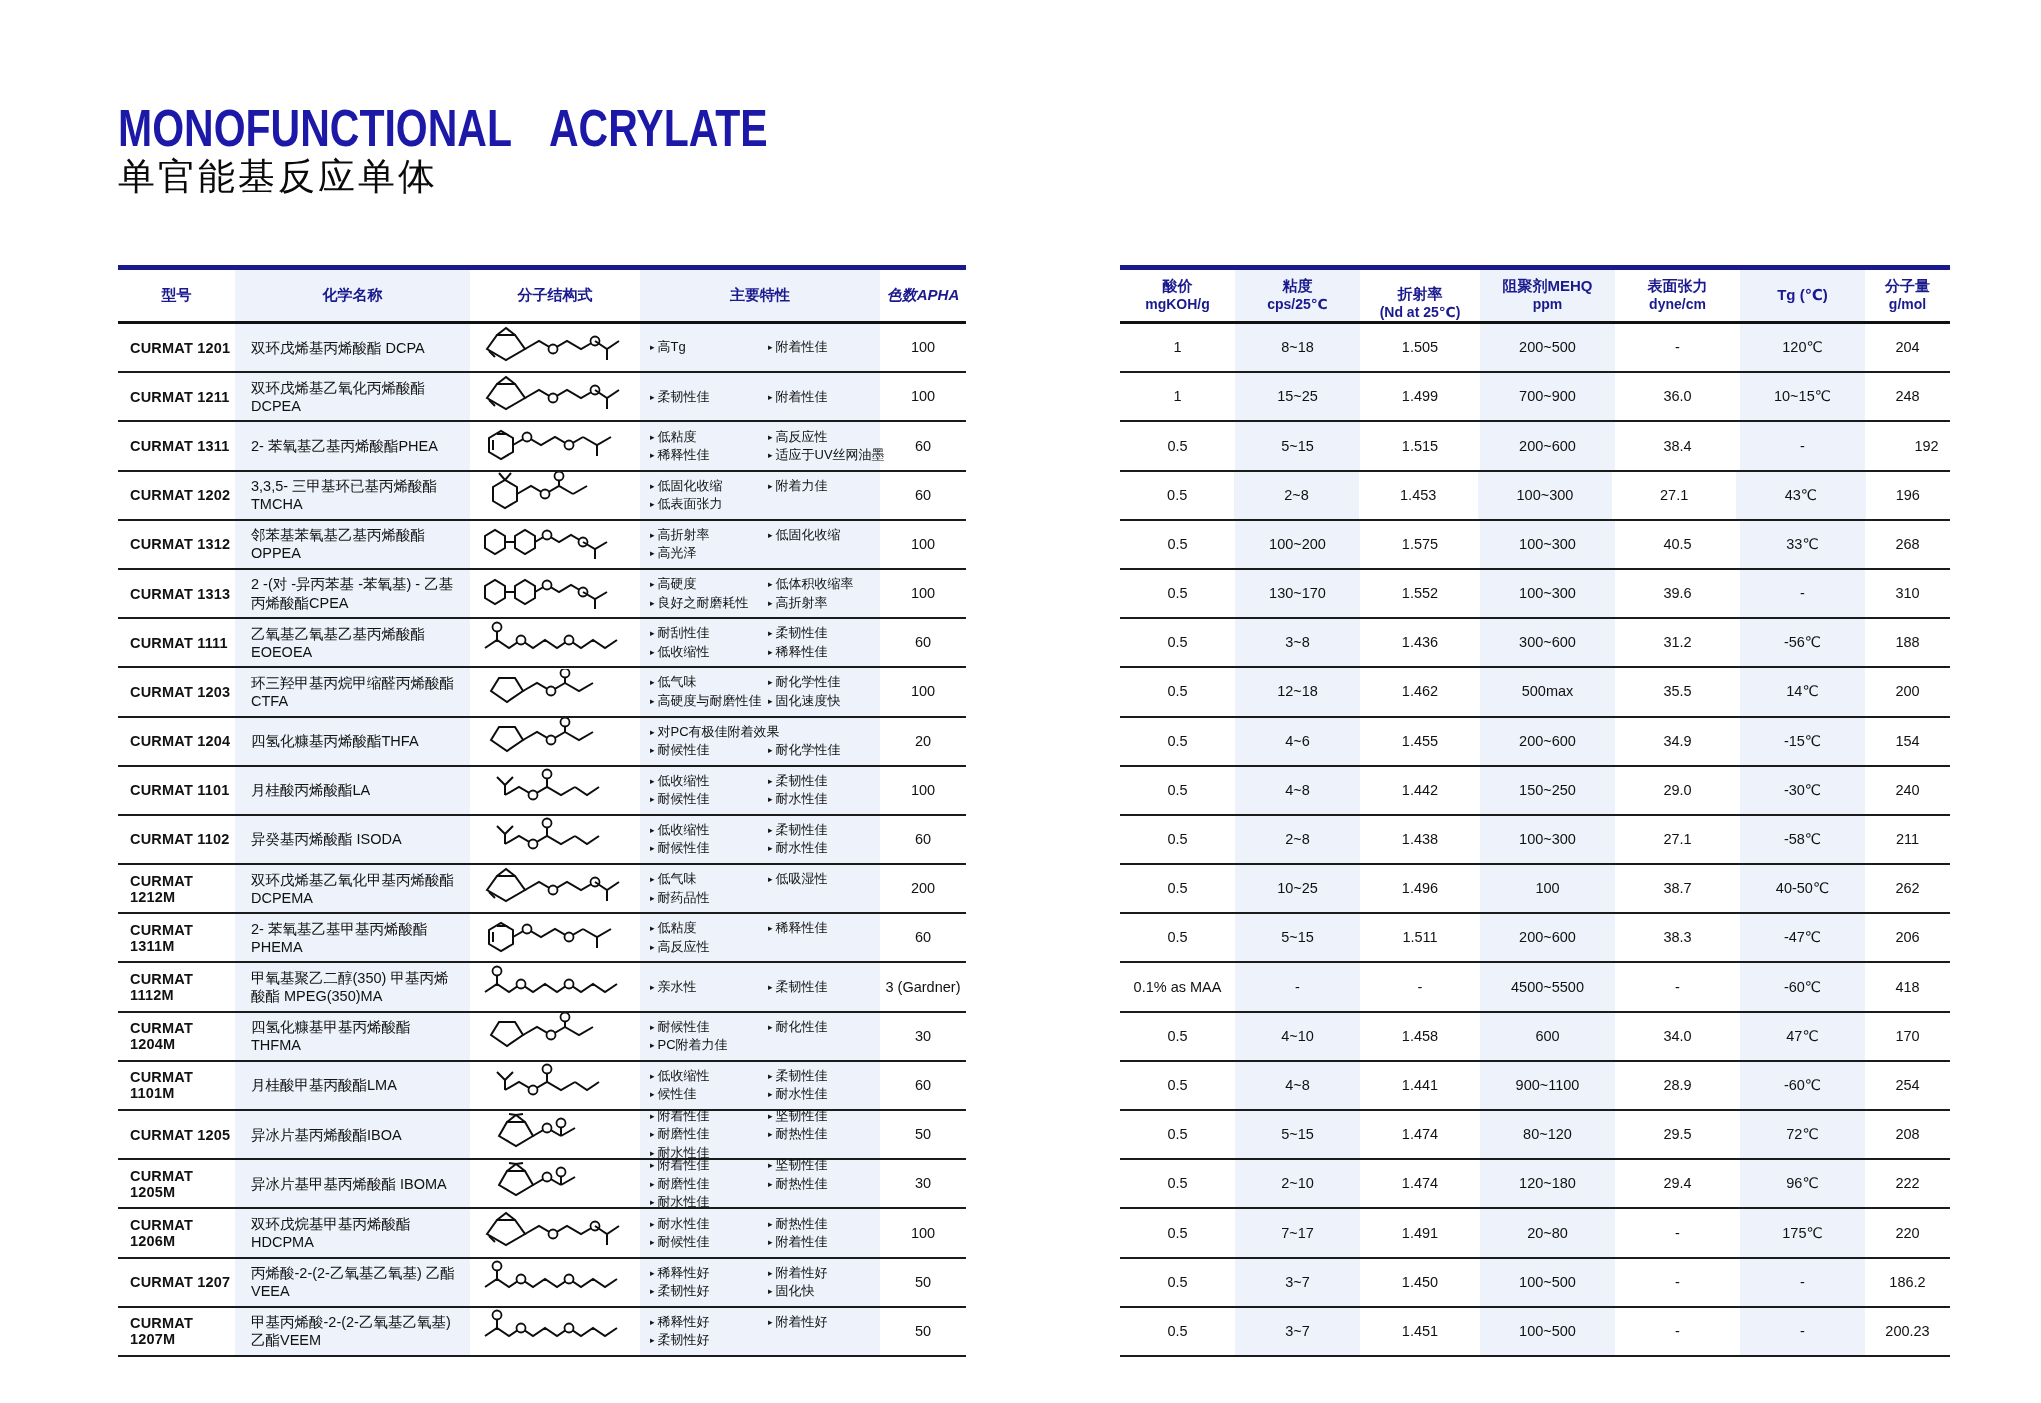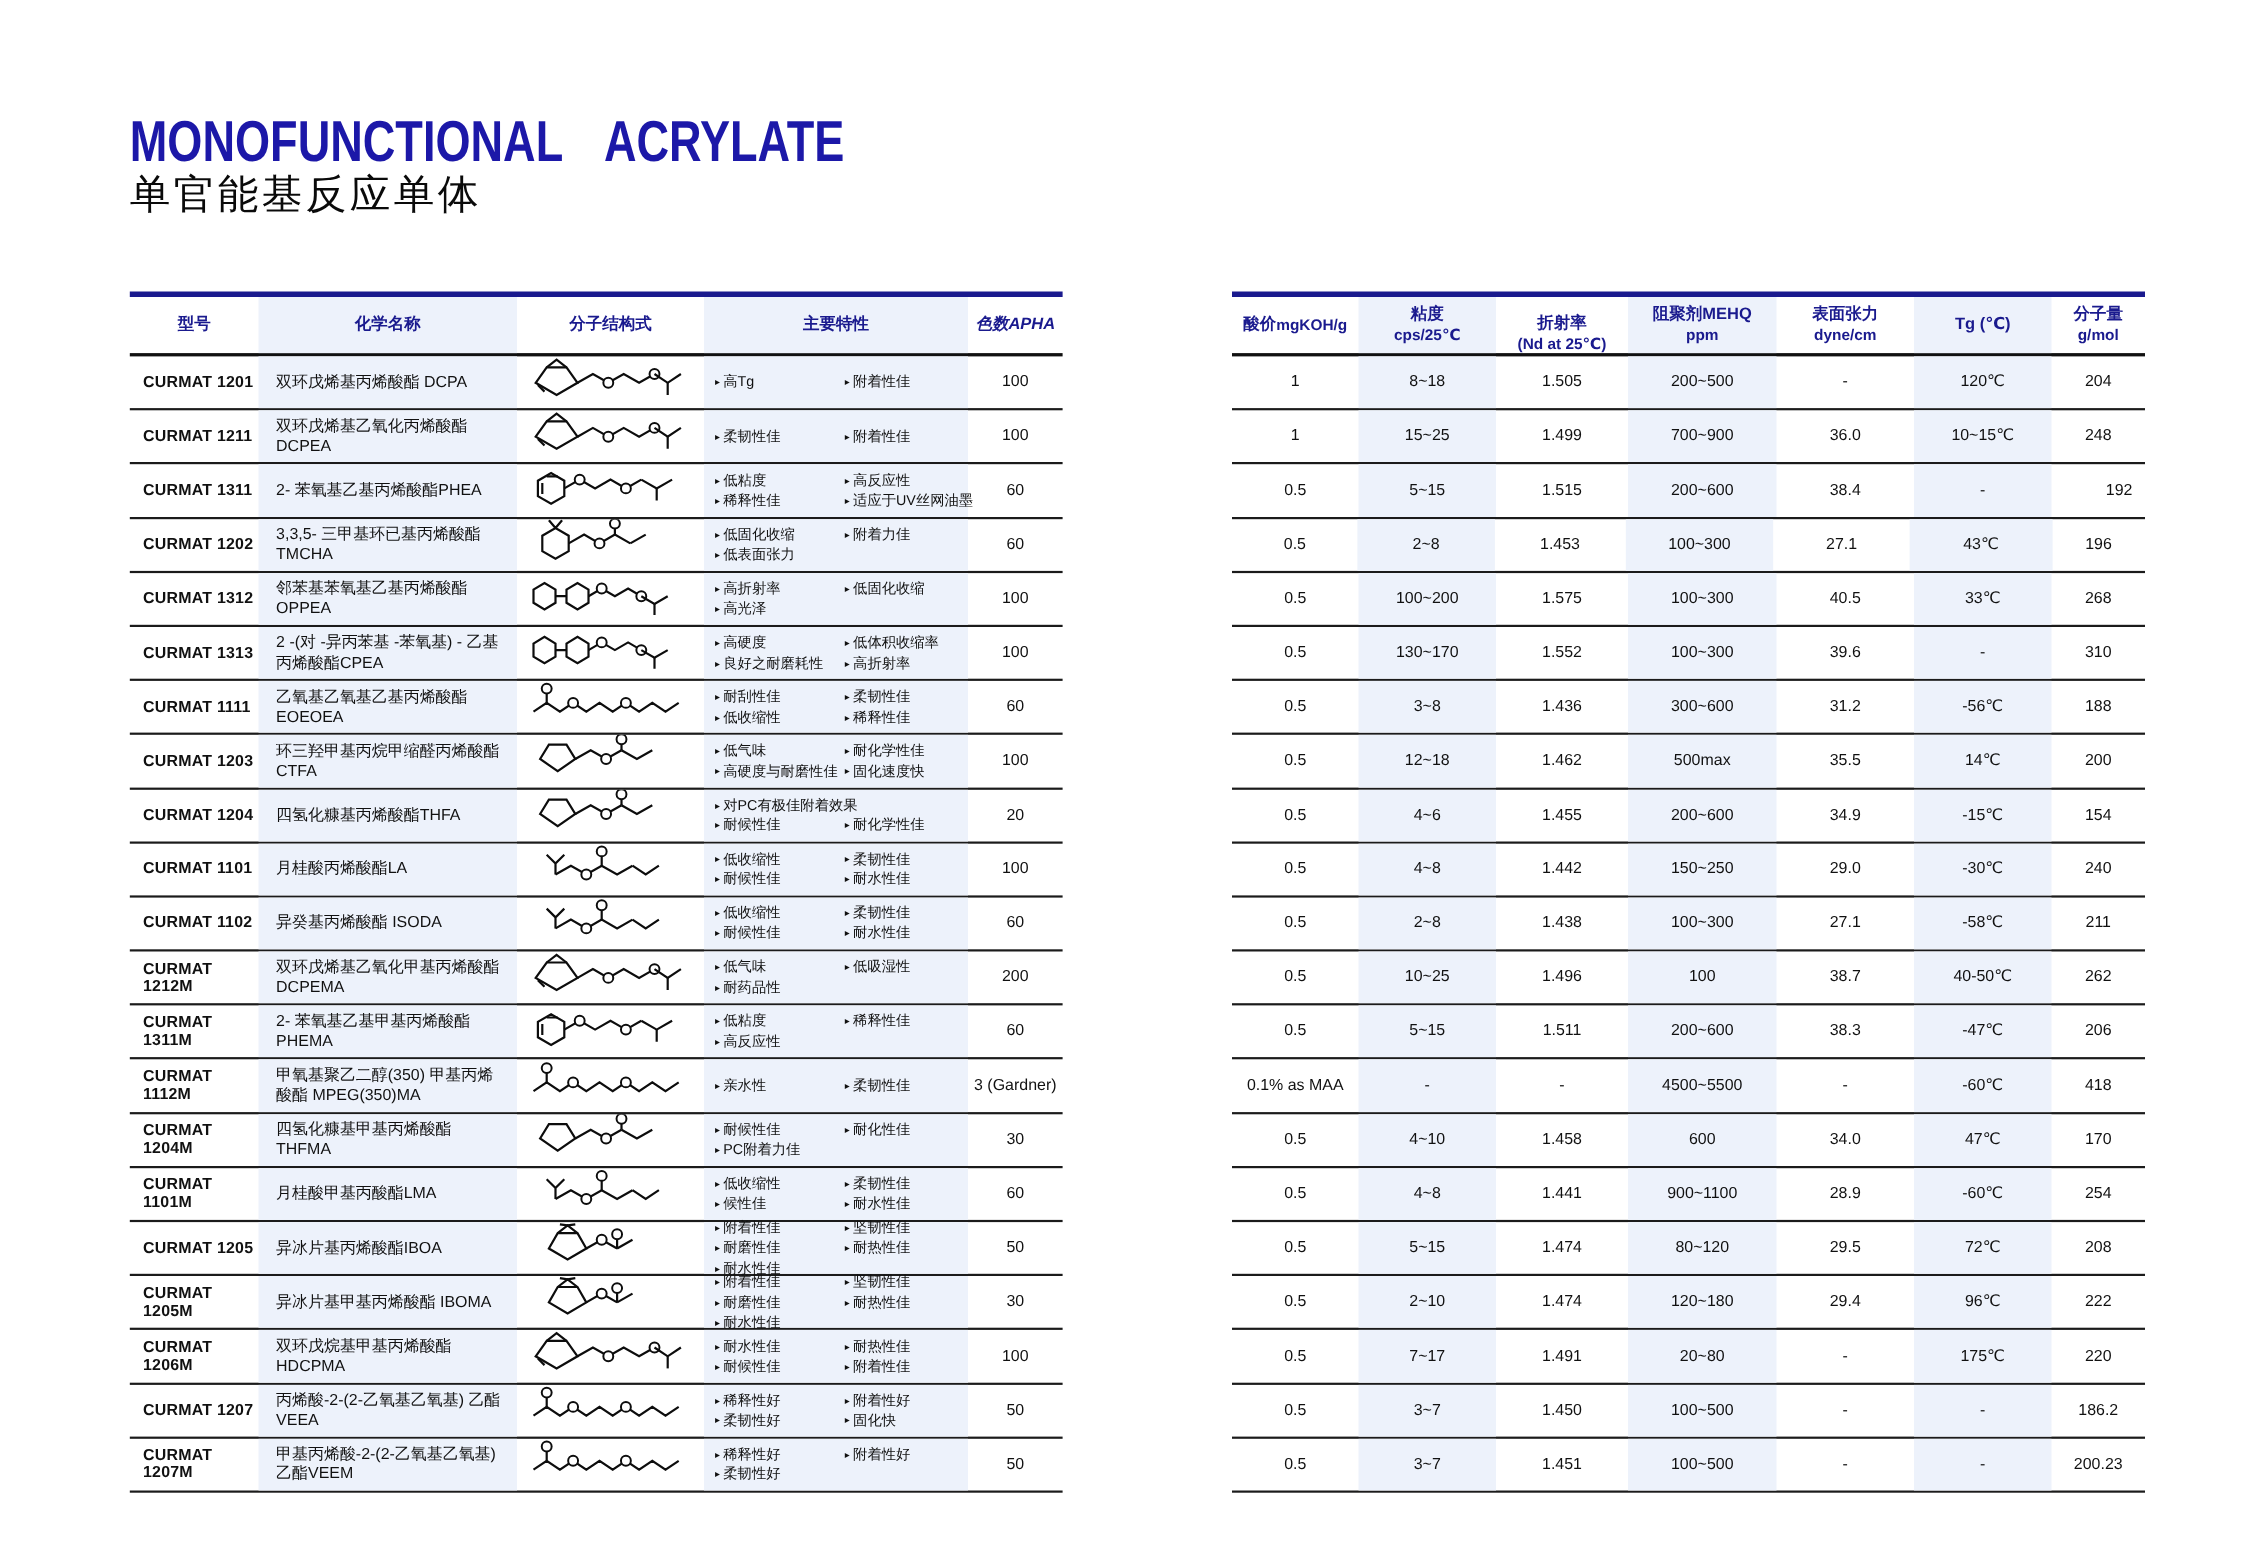--- a/index.html
+++ b/index.html
@@ -654,21 +654,21 @@
             <div class="fcol2">
               <span class="fi"><span class="bullet">▸</span>附着性好</span>
             </div>
           </div>
         </div>
         <div class="td num" style="width: 86px;">50</div>
       </div>
     </div>
   <div class="tbl tbl-right">
       <div class="tr head">
-        <div class="th" style="width: 115px; flex-direction: row; justify-content: center;">
+        <div class="th" style="width: 115px; flex-direction: column; justify-content: center;">
           <div>酸价</div>
           <div class="hsub">mgKOH/g</div>
         </div>
         <div class="th stripe" style="width: 125px; flex-direction: column; justify-content: center;">
           <div>粘度</div>
           <div class="hsub">cps/25℃</div>
         </div>
         <div class="th" style="width: 120px; flex-direction: column; justify-content: flex-end;">
           <div>折射率</div>
           <div class="hsub">(Nd at 25℃)</div>

